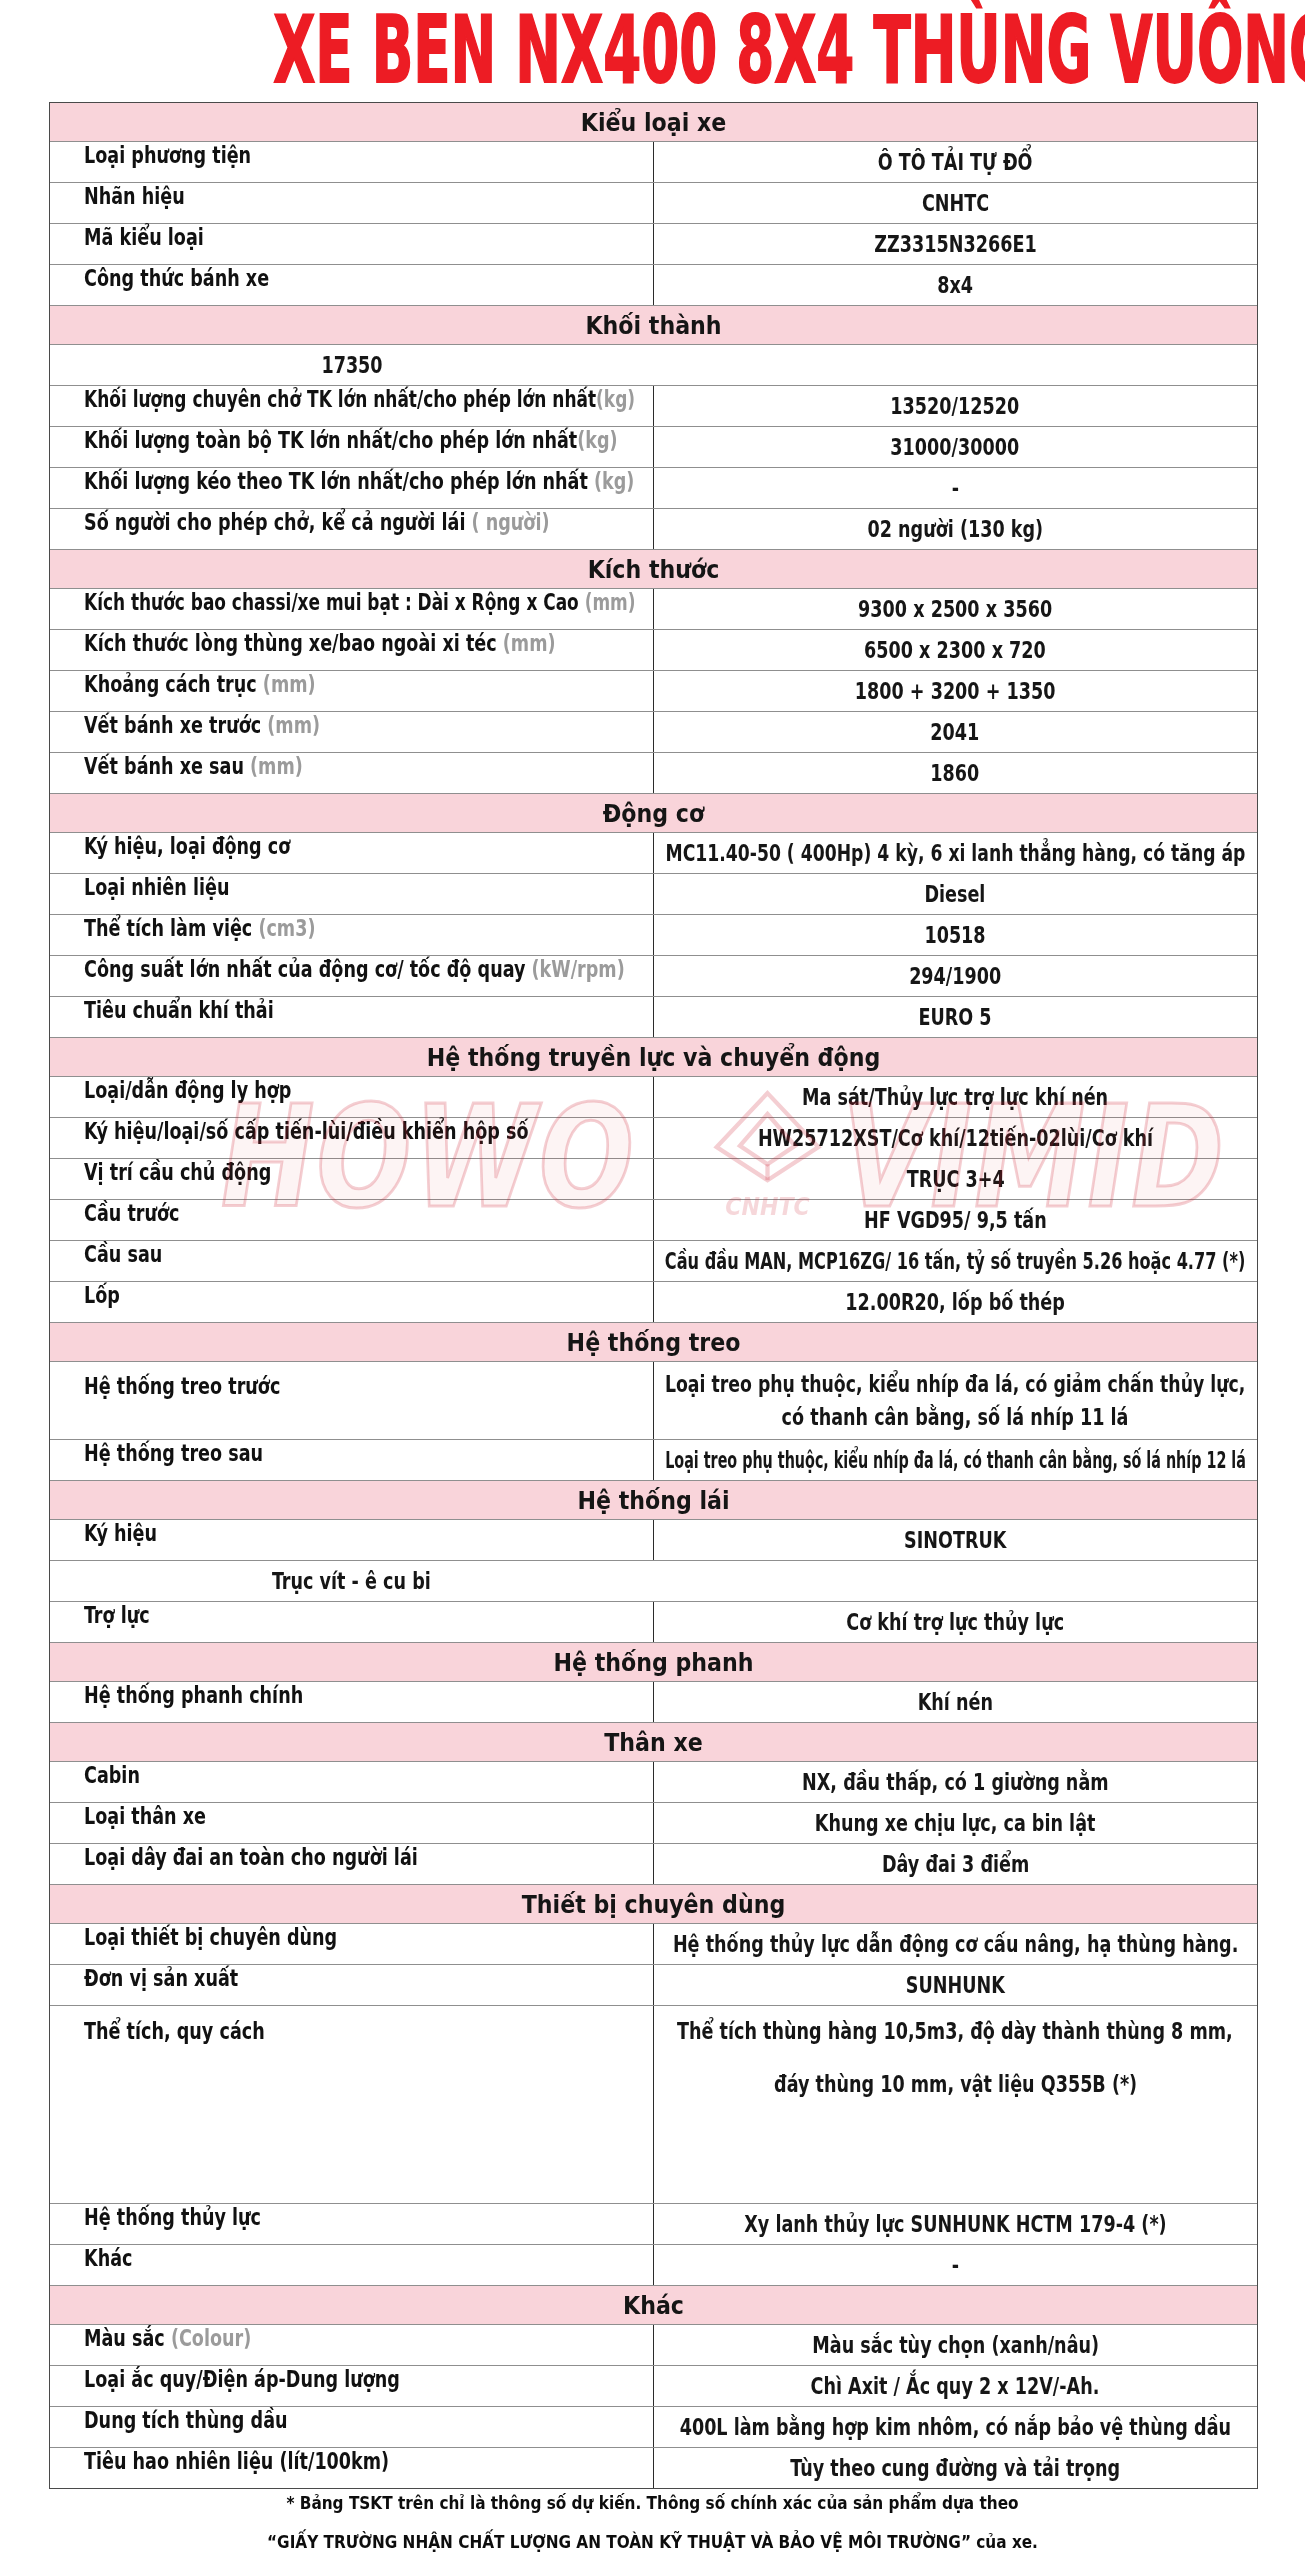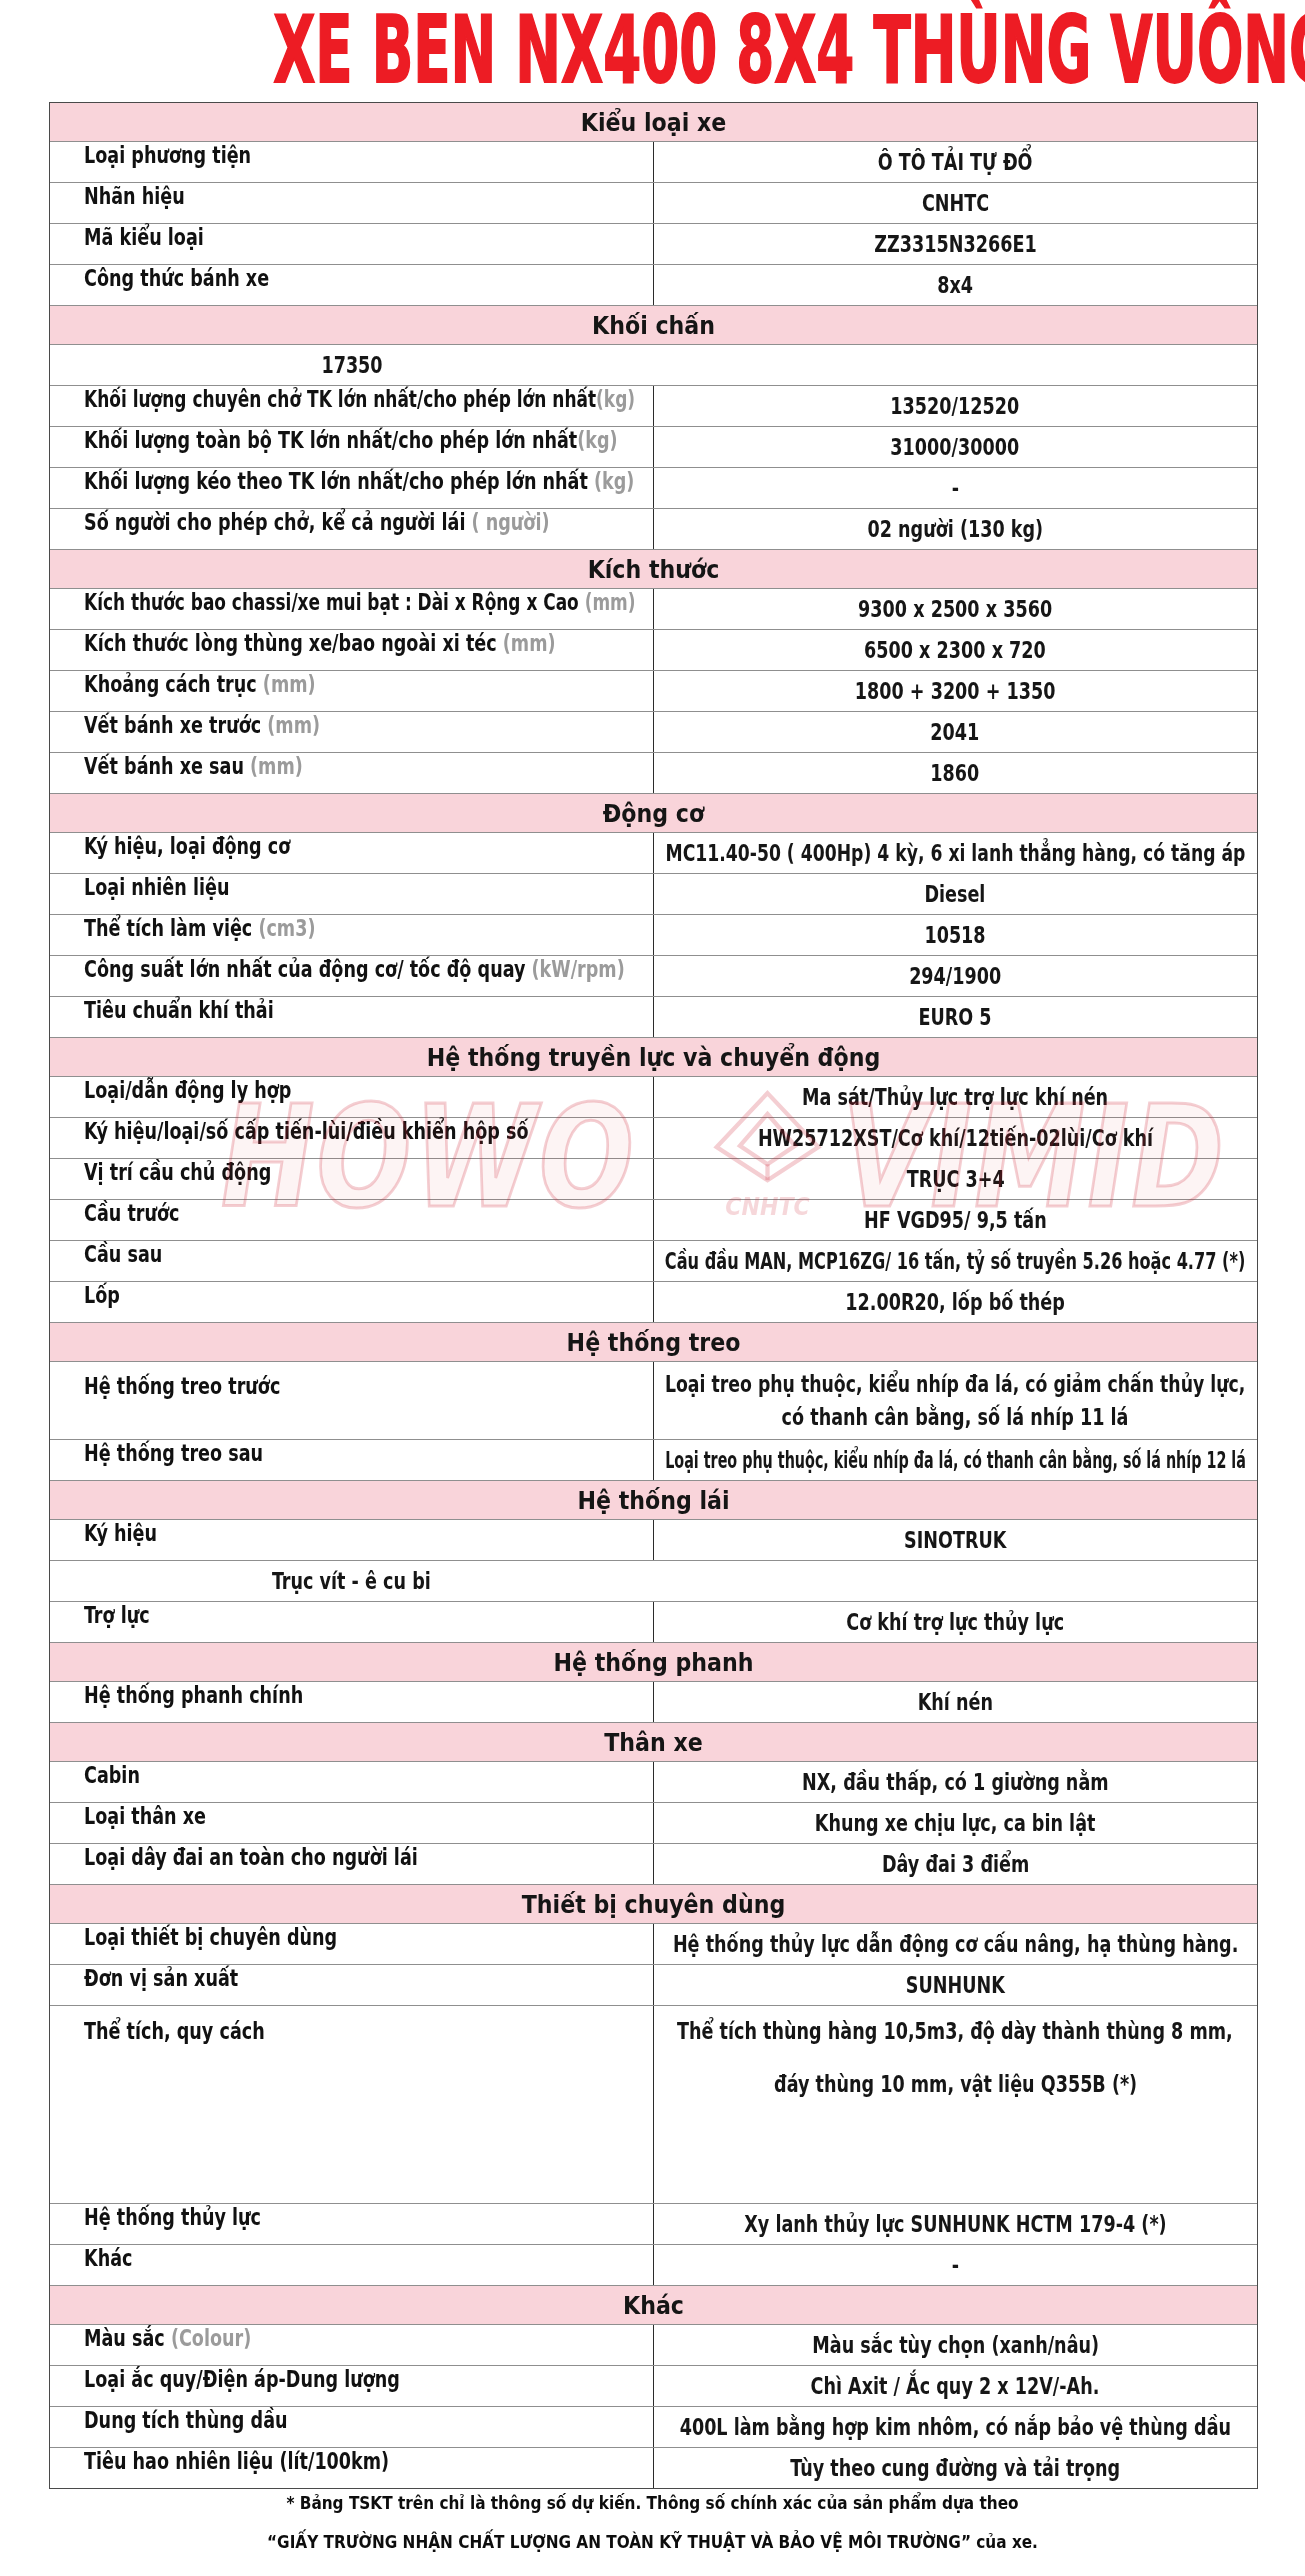--- a/index.html
+++ b/index.html
@@ -80,21 +80,21 @@
         </div>
       </div>
       <div class="row">
         <div class="cell label">
           <span class="ltext" style="transform: scaleX(0.85);"><span>Công thức bánh xe</span></span>
         </div>
         <div class="cell value">
           <div class="vline" style="transform: scaleX(0.85);">8x4</div>
         </div>
       </div>
-      <div class="sec">Khối chấn</div>
+      <div class="sec">Khối thành</div>
       <div class="row">
         <div class="cell value">
           <div class="vline" style="transform: scaleX(0.85);">17350</div>
         </div>
       </div>
       <div class="row">
         <div class="cell label">
           <span class="ltext" style="transform: scaleX(0.821);"><span>Khối lượng chuyên chở TK lớn nhất/cho phép lớn nhất</span><span class="unit">(kg)</span></span>
         </div>
         <div class="cell value">

